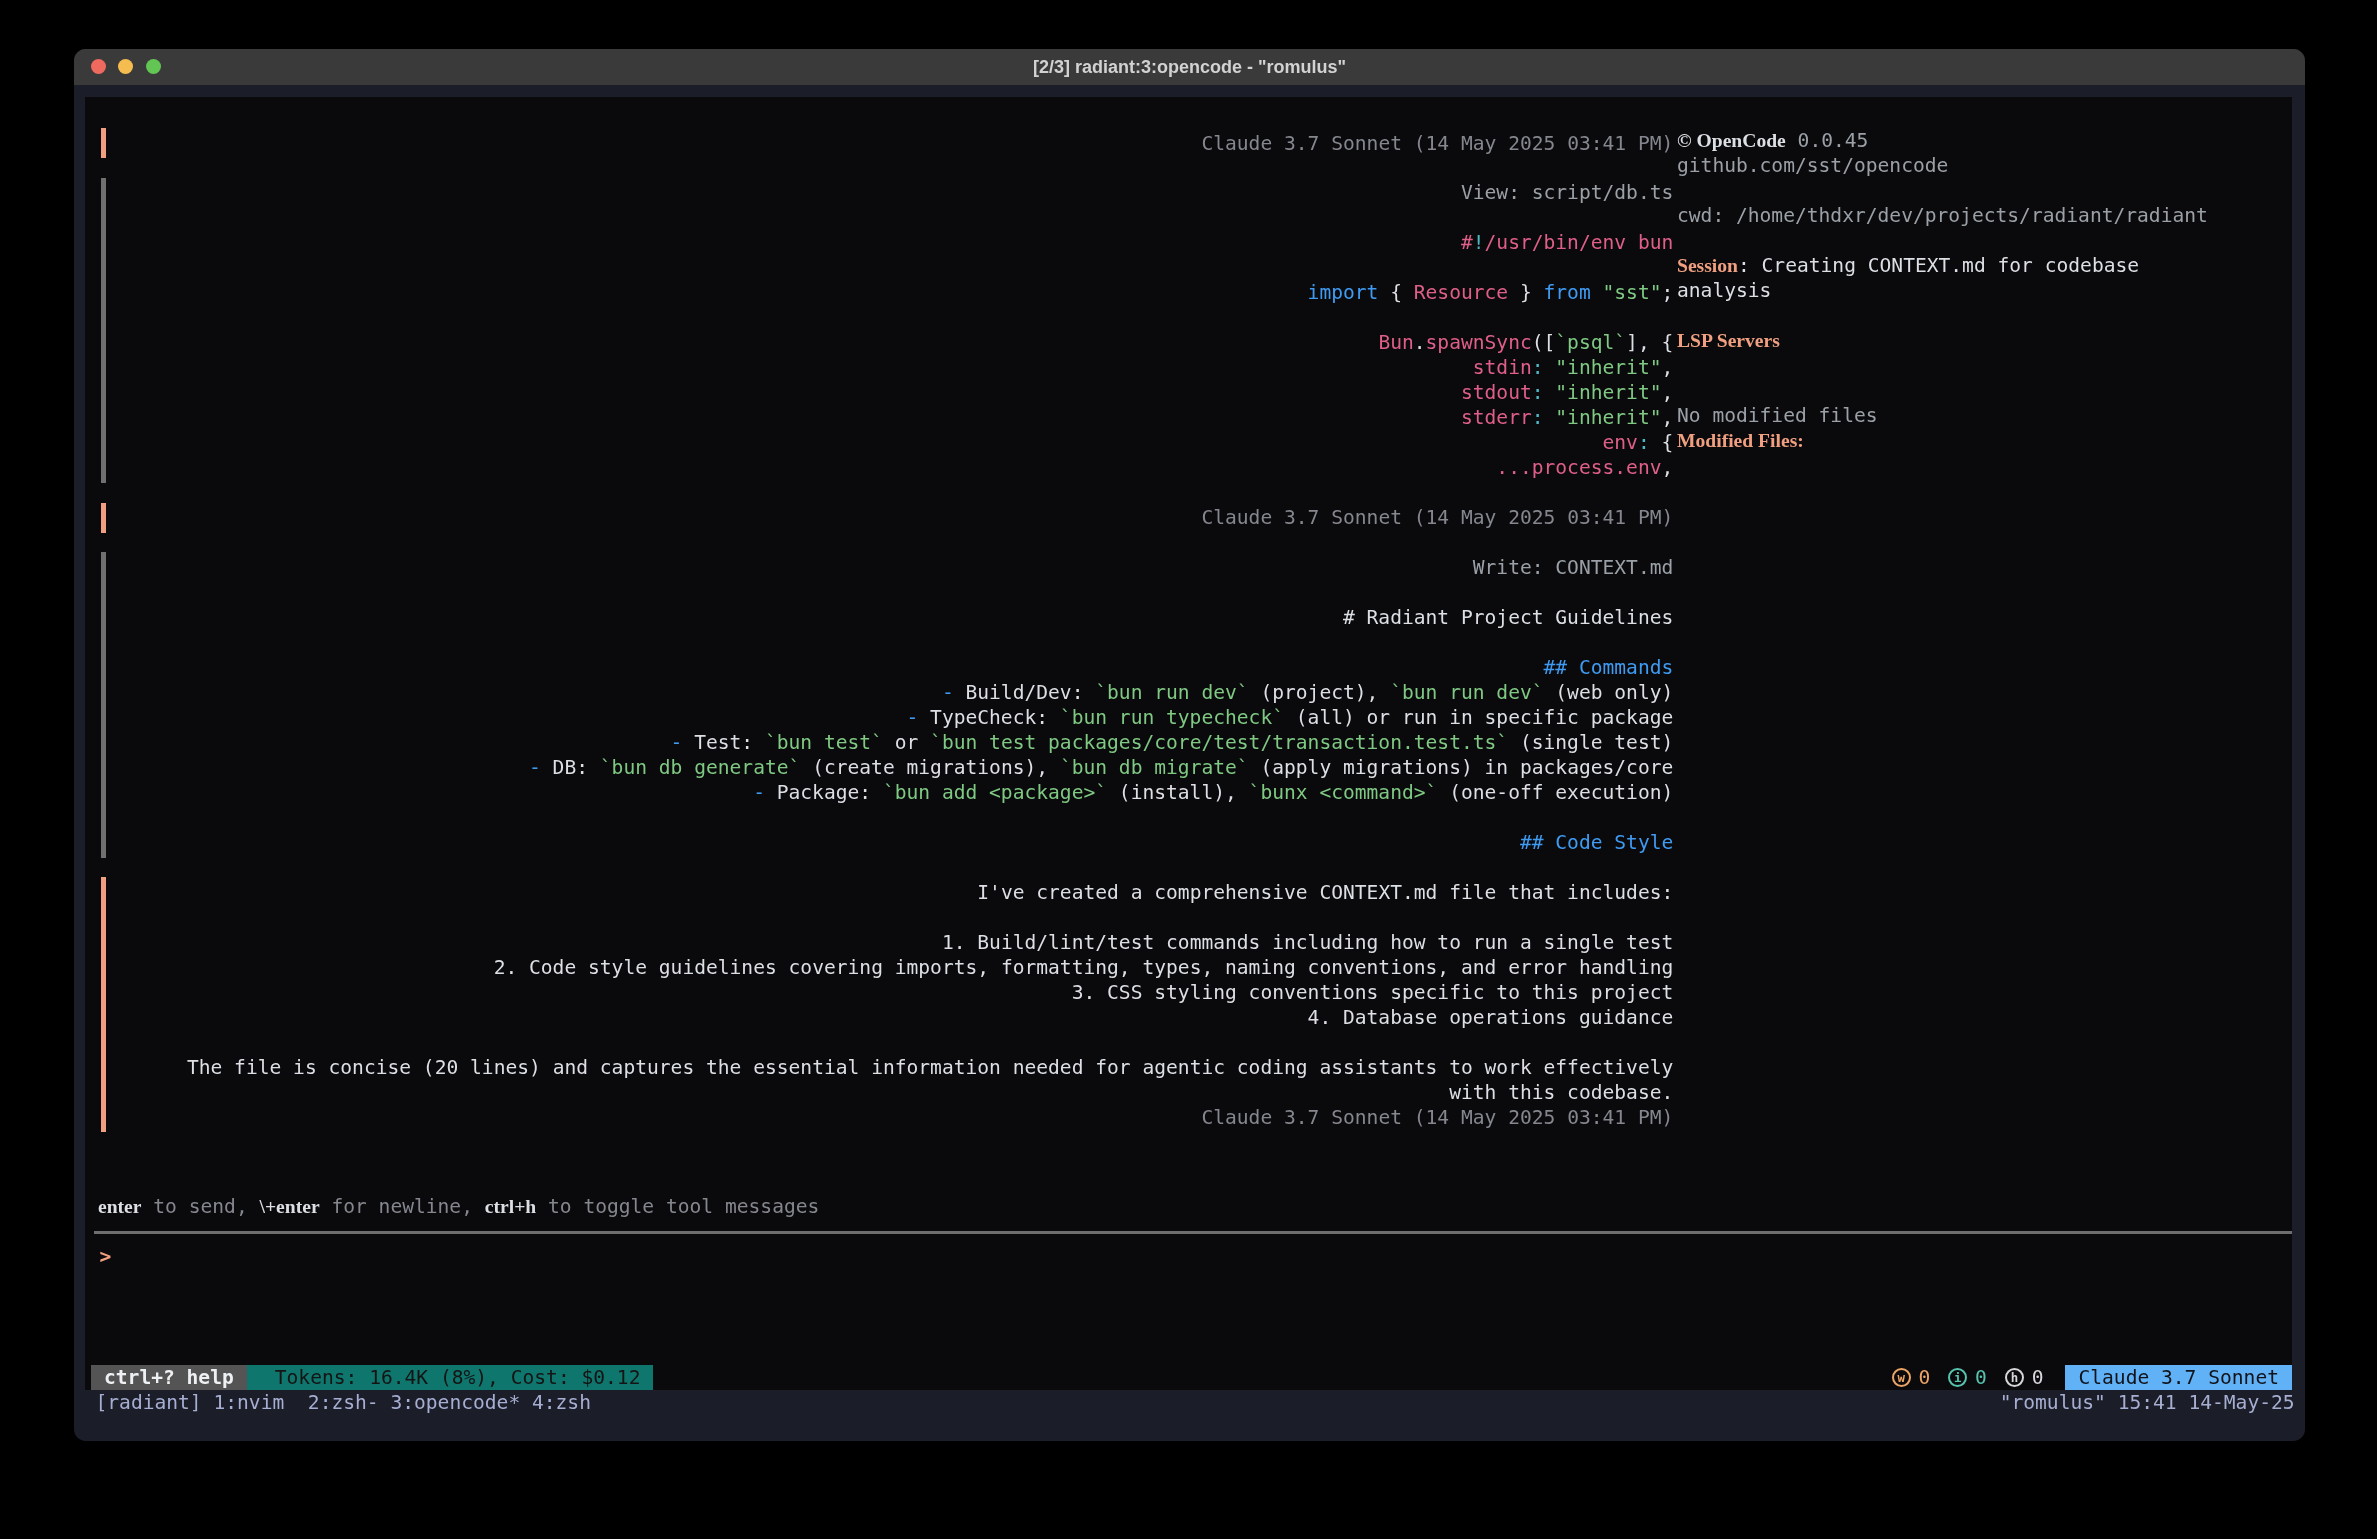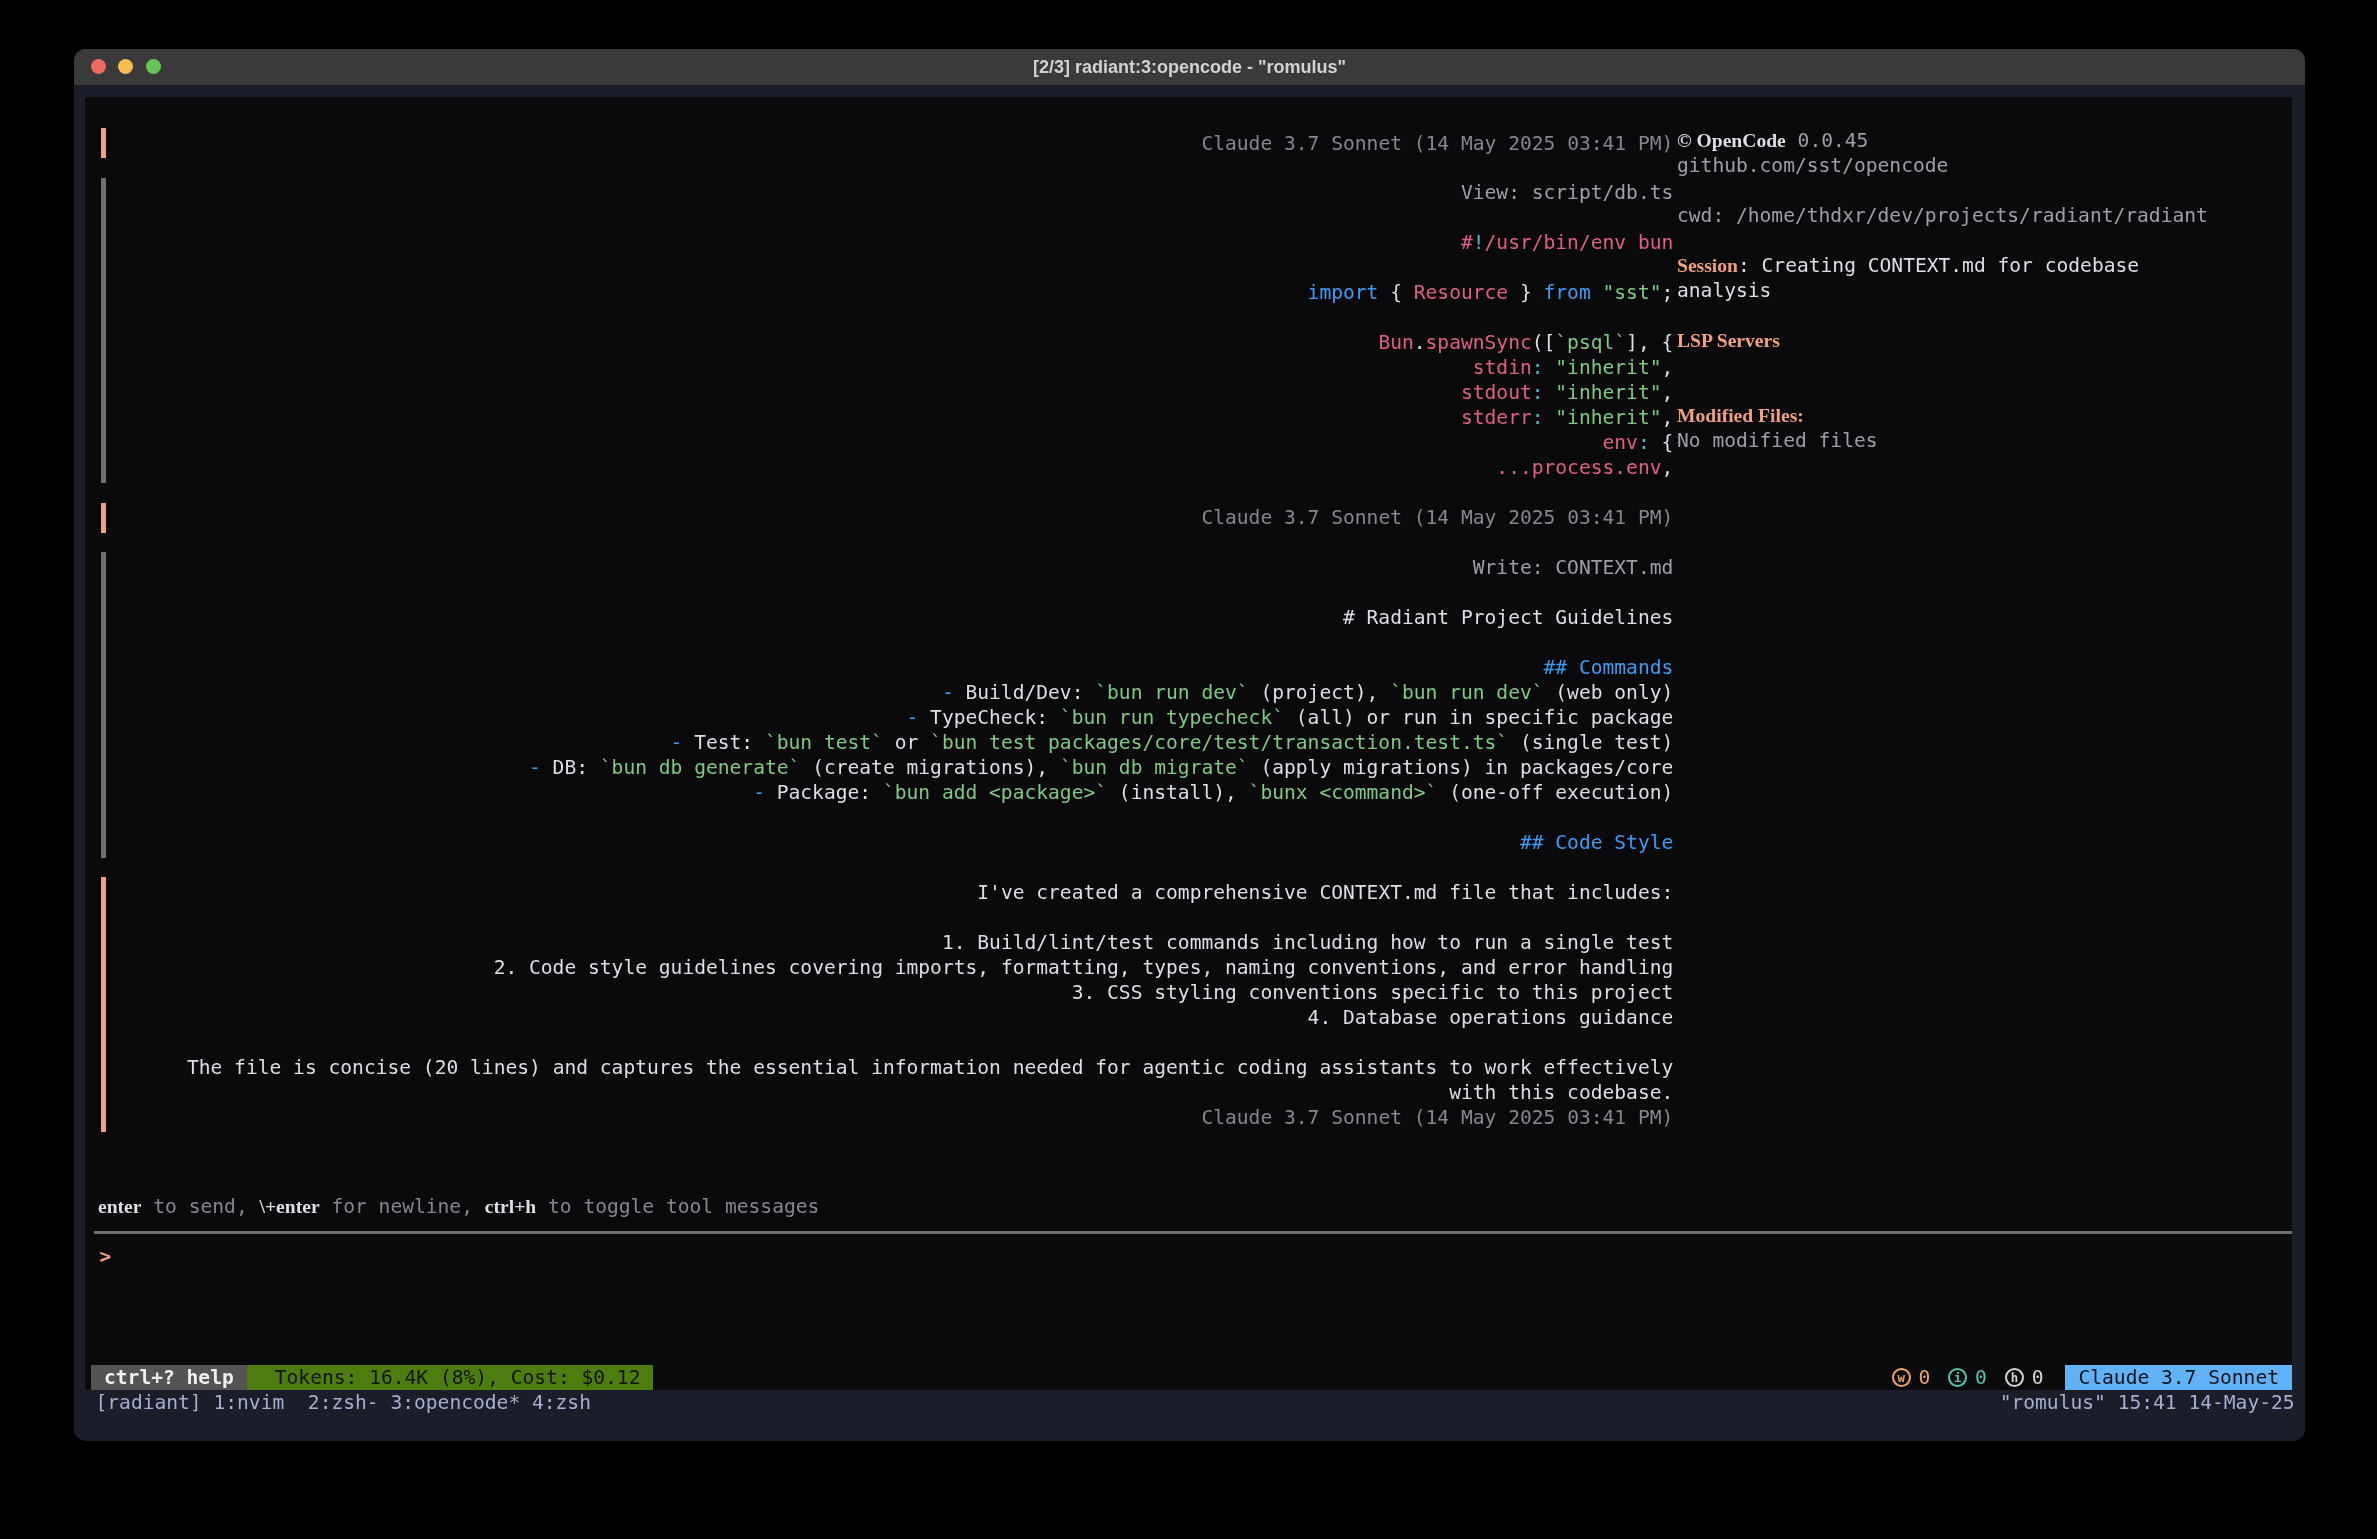--- a/index.html
+++ b/index.html
@@ -32,21 +32,21 @@
 
   .hint{position:absolute;left:13px;top:1097px;}
   .divider{position:absolute;left:9px;right:0;top:1134px;height:3.3px;background:#6e6e6e;}
   .promptline{position:absolute;left:14.4px;top:1147px;}
   .prompt-symbol{color:#f0a080;font-weight:bold;font-size:19.6px;line-height:25px;}
 
   
   .statusrow{position:absolute;left:6px;right:0;bottom:0;height:25px;display:flex;align-items:center;font-size:19.6px;line-height:25px;}
   .chip{height:25px;padding:0 13px;white-space:pre;}
   .chip-help{background:#545454;color:#eef1f4;font-weight:bold;}
-  .chip-tokens{background:#4d7c0f;color:#141414;padding-left:28px;}
+  .chip-tokens{background:#0f766e;color:#141414;padding-left:28px;}
   .spacer{flex:1;}
   .diags{display:flex;align-items:center;gap:9px;margin-right:22px;}
   .diag{display:flex;align-items:center;gap:7.8px;margin-left:9px;}
   .diag .ic{width:19px;height:19px;border:2px solid currentColor;border-radius:50%;
     display:flex;align-items:center;justify-content:center;font-size:12.4px;font-weight:bold;box-sizing:border-box;}
   .chip-model{background:#61b1f6;color:#10131a;}
 
   
   .tmuxbar{position:absolute;left:0;top:1341px;width:100%;height:25px;display:flex;
     justify-content:space-between;box-sizing:border-box;padding:0 10.4px 0 21.5px;
@@ -120,22 +120,22 @@
         <div class="line"><span class="c-dim2">github.com/sst/opencode</span></div>
         <div class="line">&nbsp;</div>
         <div class="line"><span class="c-dim2">cwd: /home/thdxr/dev/projects/radiant/radiant</span></div>
         <div class="line">&nbsp;</div>
         <div class="line"><span class="c-orange c-b">Session</span><span class="c-fg">: Creating CONTEXT.md for codebase</span></div>
         <div class="line"><span class="c-fg">analysis</span></div>
         <div class="line">&nbsp;</div>
         <div class="line"><span class="c-orange c-b">LSP Servers</span></div>
         <div class="line">&nbsp;</div>
         <div class="line">&nbsp;</div>
+        <div class="line"><span class="c-dim2">No modified files</span></div>
         <div class="line"><span class="c-orange c-b">Modified Files:</span></div>
-        <div class="line"><span class="c-dim2">No modified files</span></div>
       </div>
 
     <div class="hint" id="hint-line">
         <div class="line"><span class="c-fg c-b">enter</span><span class="c-dim"> to send, </span><span class="c-fg c-b">\+enter</span><span class="c-dim"> for newline, </span><span class="c-fg c-b">ctrl+h</span><span class="c-dim"> to toggle tool messages</span></div>
       </div>
     <div class="divider"></div>
     <div class="promptline">
       <span class="prompt-symbol line">&gt;</span>
     </div>
 

